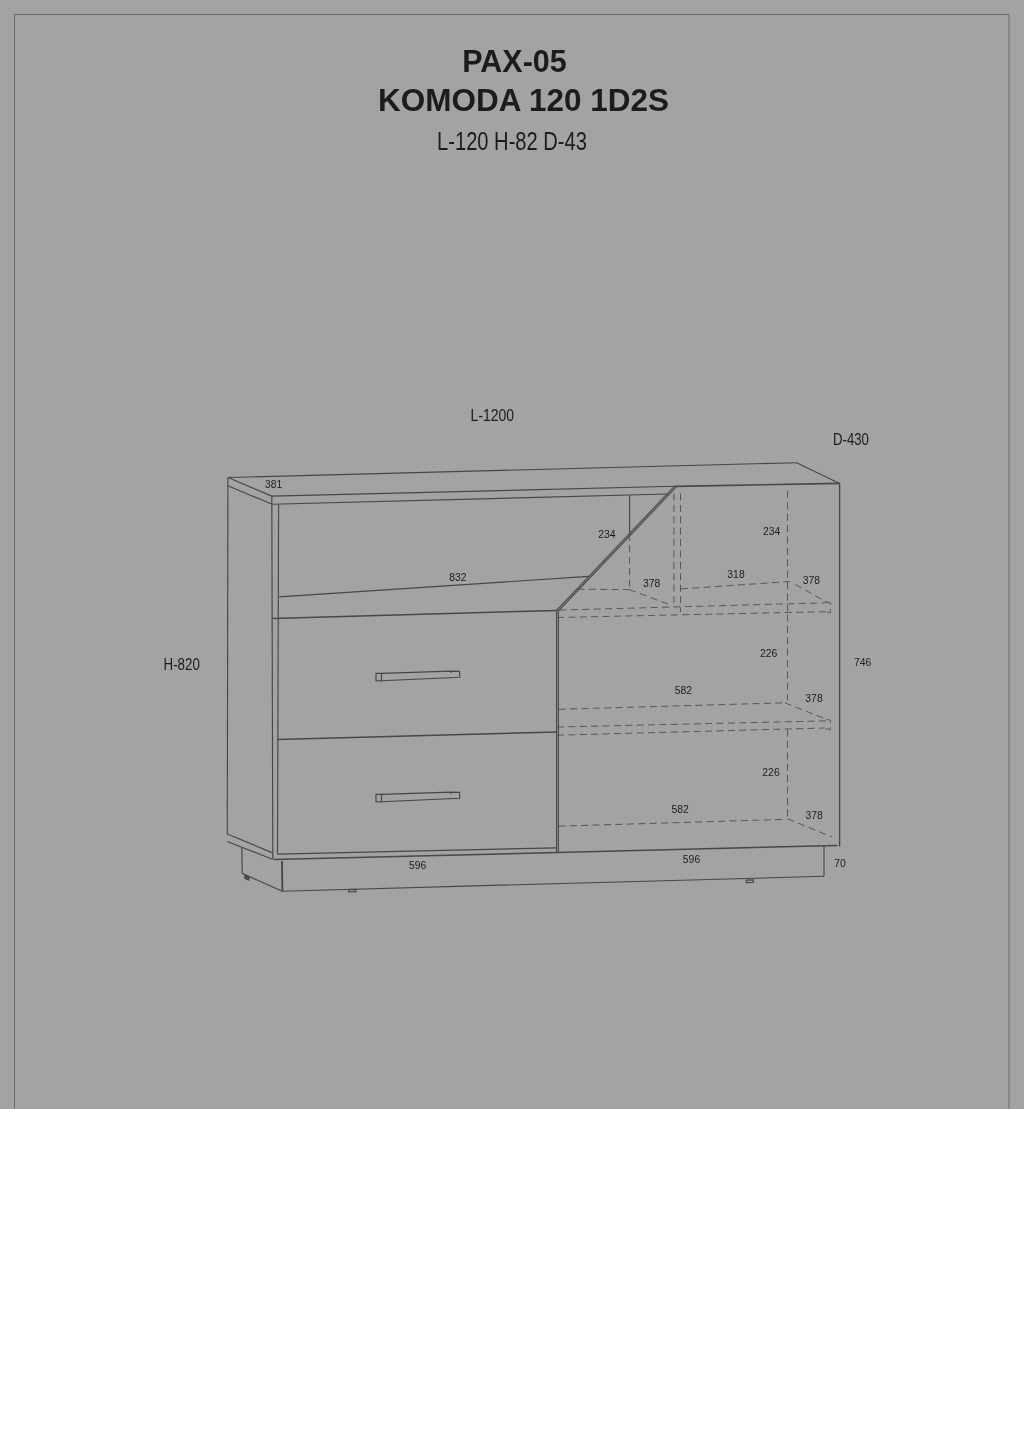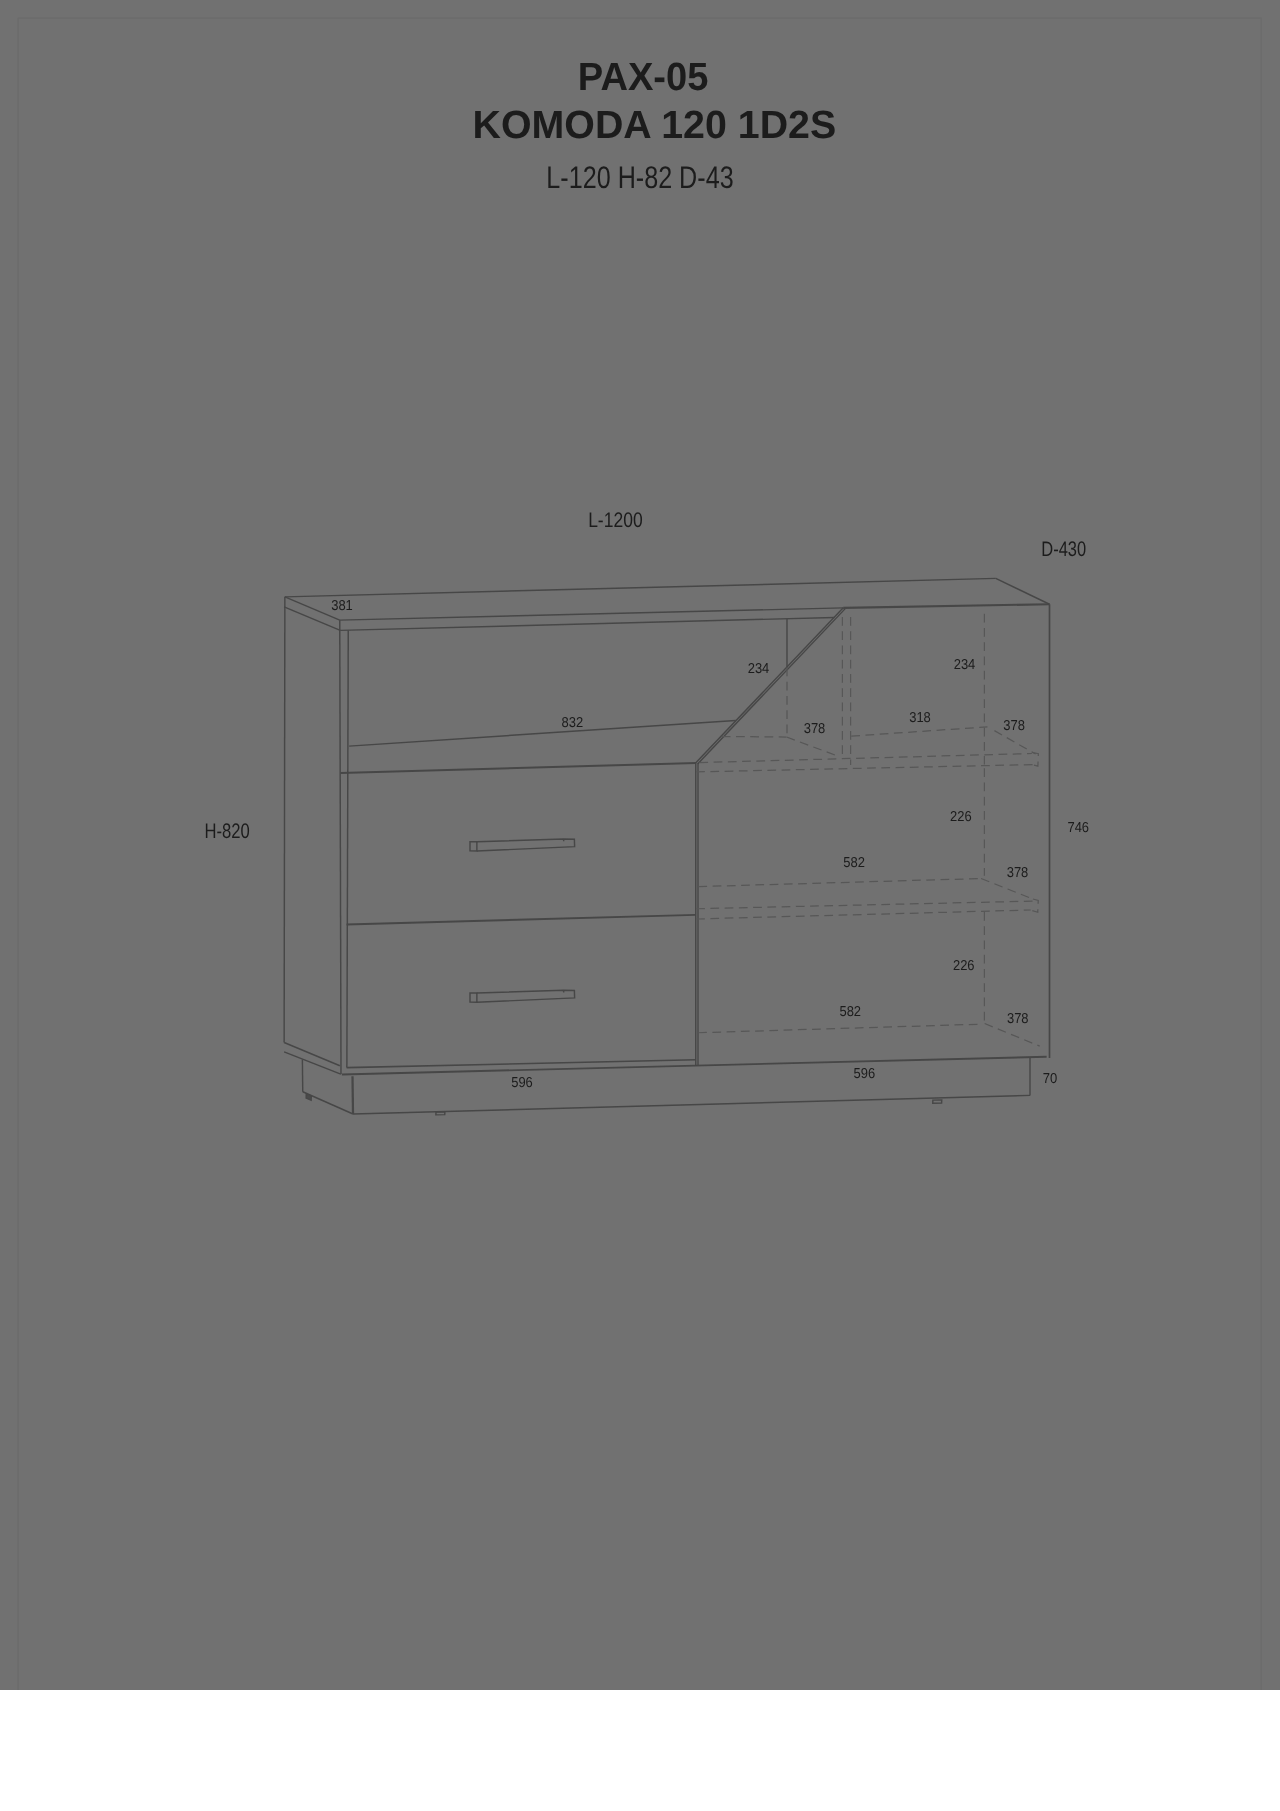--- a/index.html
+++ b/index.html
@@ -1,16 +1,16 @@
 <!DOCTYPE html>
 <html><head>
 <meta charset="utf-8">
 <style>
   html,body{margin:0;padding:0;background:#ffffff;}
-  #page{position:relative;width:1024px;height:1352px;background:#8b5cf6;overflow:hidden;filter:grayscale(1);}
+  #page{position:relative;width:1024px;height:1109px;background:#a3a3a3;overflow:hidden;filter:grayscale(1);}
   svg{position:absolute;left:0;top:0;opacity:0.999;}
   text{font-family:"Liberation Sans",sans-serif;fill:#1c1c1c;}
   .dim{font-size:11.5px;}
   .lbl{font-size:16.8px;}
   .t1{font-size:31.5px;font-weight:bold;}
 </style>
 </head>
 <body>
 <div id="page">
 <svg width="1024" height="1449" viewBox="0 0 1024 1449">

